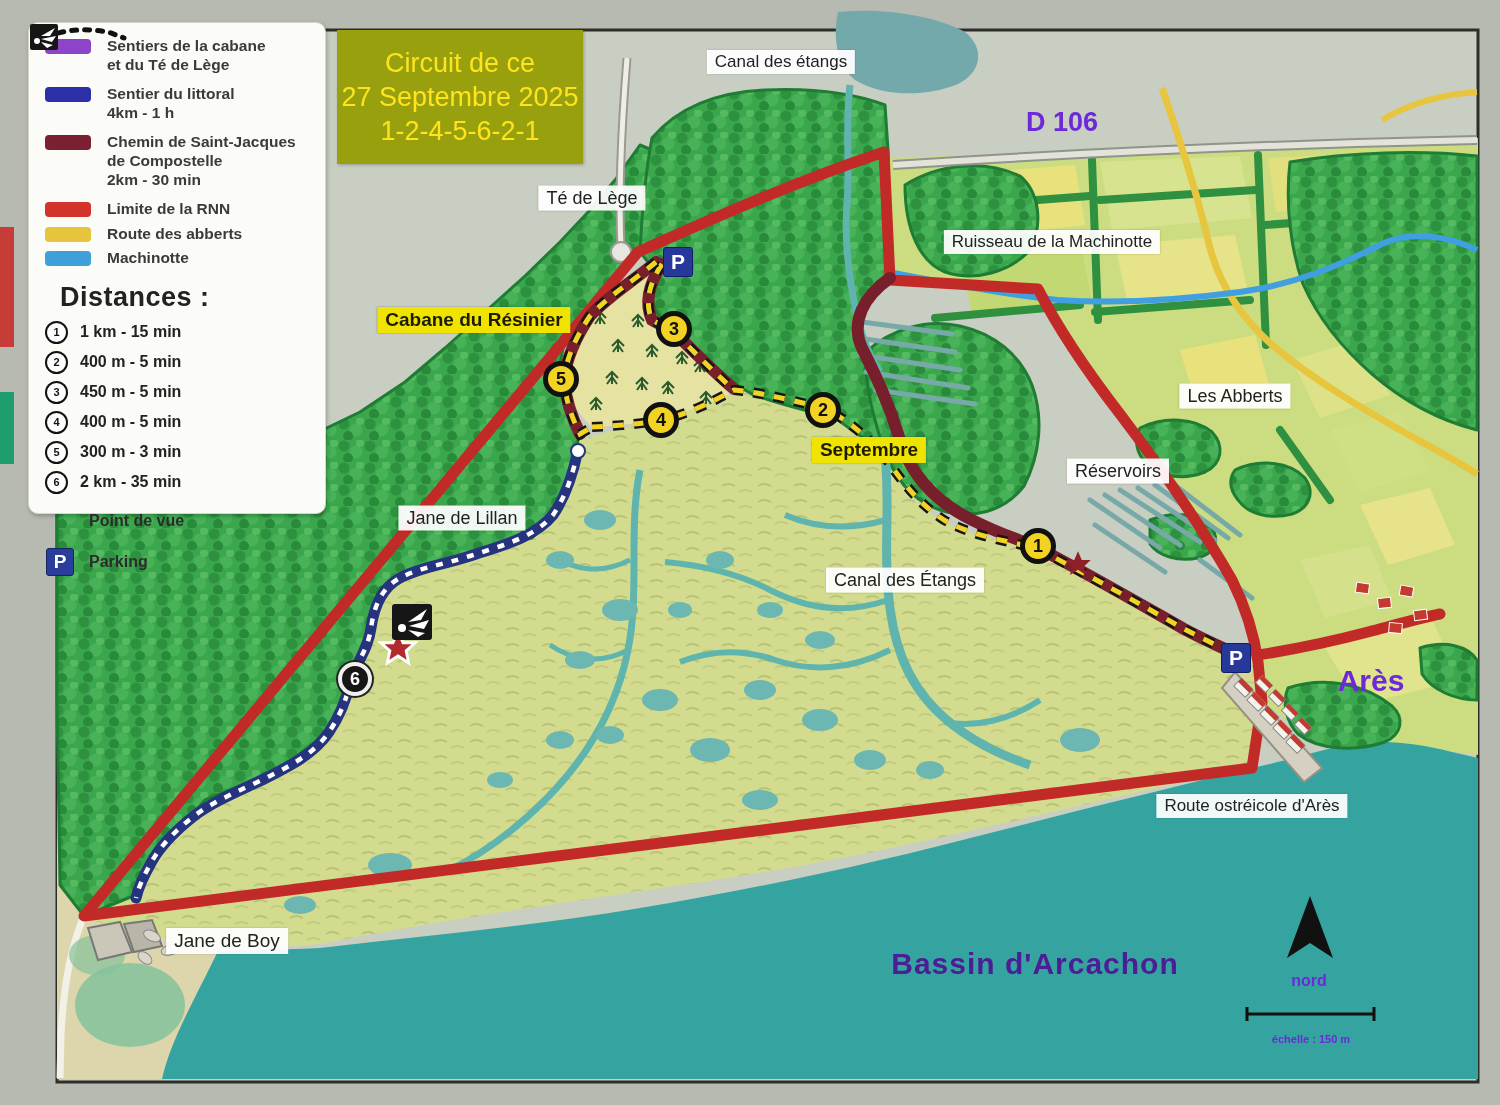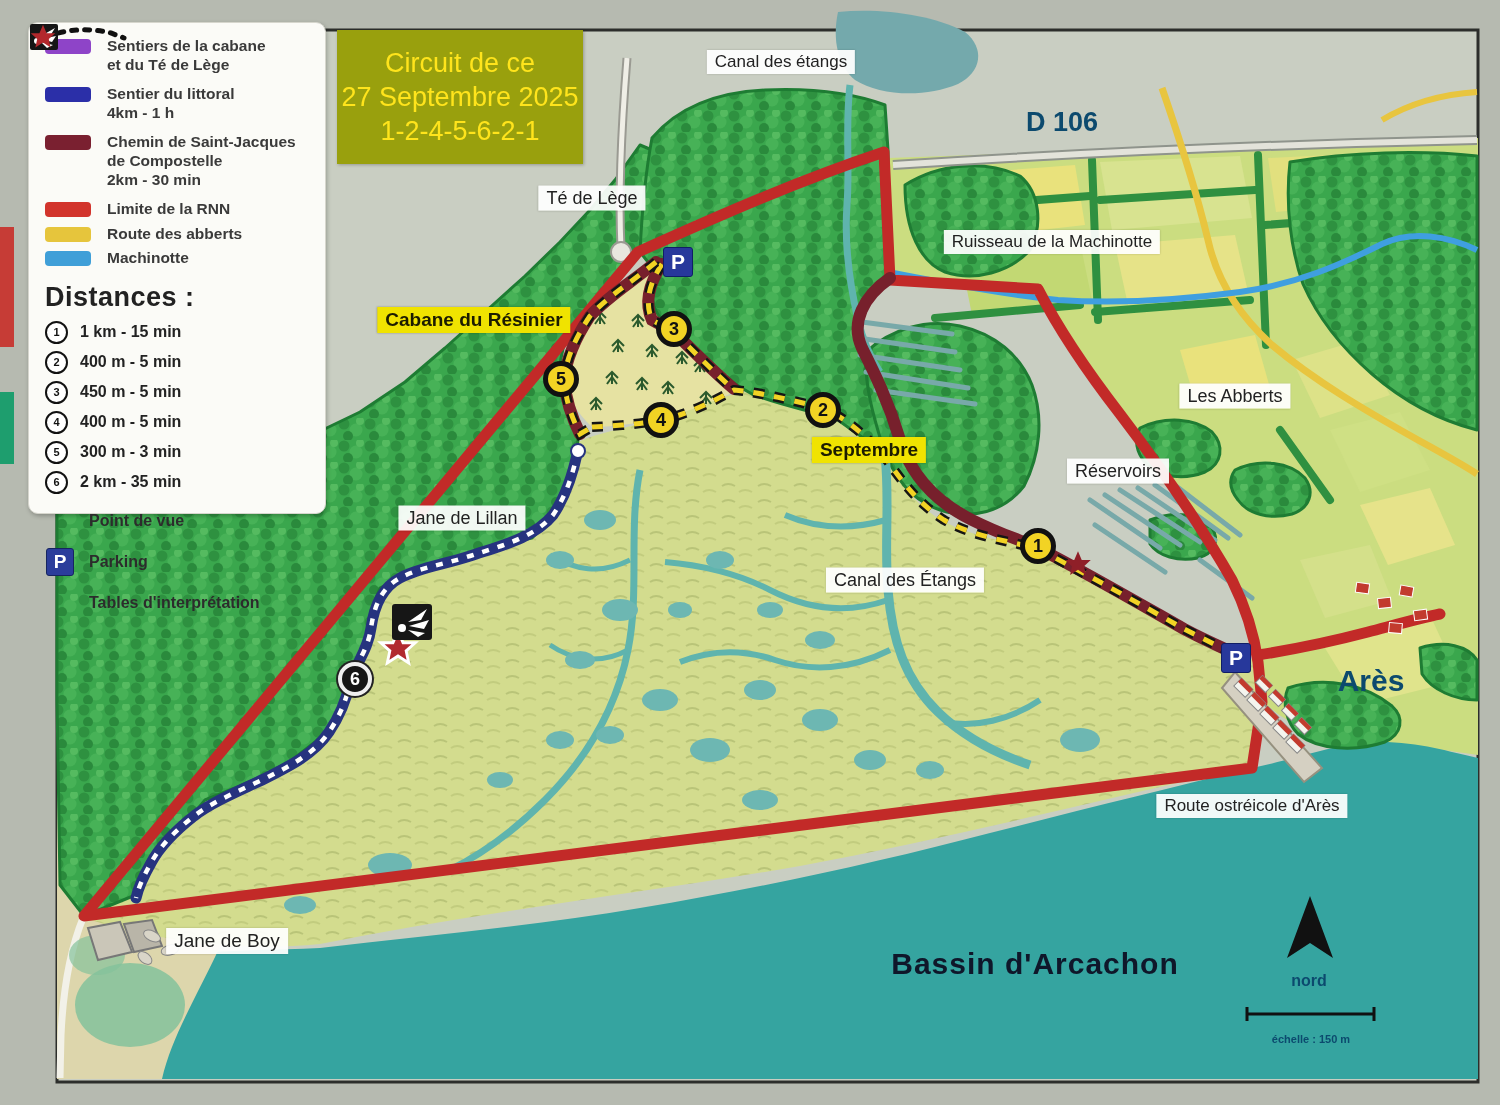--- a/index.html
+++ b/index.html
@@ -11,21 +11,21 @@
   svg{position:absolute;left:0;top:0;}
   
   #legend{
     position:absolute;left:28px;top:22px;width:298px;height:492px;
     background:#fbfbf7;border:1px solid #d6d6cd;border-radius:10px;
     box-shadow:1px 2px 4px rgba(0,0,0,.25);padding:14px 0 10px 16px;box-sizing:border-box;
   }
   .trail-row{display:flex;align-items:flex-start;margin-bottom:11px;}
   .swatch{width:46px;height:15px;border-radius:4px;flex:0 0 46px;margin-top:2px;margin-right:16px;}
   .trail-label{font-size:15.5px;font-weight:bold;color:#3a3a3a;line-height:1.2;white-space:pre-line;}
-  .dist-head{display:flex;align-items:center;margin:14px 0 8px 0;}
+  .dist-head{display:flex;align-items:center;margin:14px 0 8px 15px;}
   .dist-title{font-size:27px;font-weight:bold;color:#222;letter-spacing:.5px;margin-right:8px;}
   .dist-row{display:flex;align-items:center;margin-bottom:7px;}
   .dist-circle{
     width:19px;height:19px;border:2.5px solid #111;border-radius:50%;
     font-size:11px;font-weight:bold;color:#111;display:flex;align-items:center;justify-content:center;
     margin-right:12px;flex:0 0 19px;background:#fff;
   }
   .dist-label{font-size:16px;font-weight:bold;color:#222;}
   .sym-row{display:flex;align-items:center;margin-top:13px;}
   .sym-icon{width:30px;height:28px;margin-right:14px;flex:0 0 30px;display:flex;align-items:center;justify-content:center;}
@@ -35,21 +35,21 @@
   
   #title-box{
     position:absolute;left:337px;top:30px;width:246px;height:134px;background:#99a00d;
     color:#ffe41c;text-align:center;display:flex;flex-direction:column;justify-content:center;
     line-height:34px;font-size:27px;box-shadow:1px 1px 3px rgba(0,0,0,.25);
   }
   
   .lbl{position:absolute;transform:translate(-50%,-50%);white-space:nowrap;}
   .lbl-white{background:rgba(255,255,255,.93);color:#222;font-weight:normal;font-size:17px;padding:2px 8px;box-shadow:0 0 2px rgba(0,0,0,.2);}
   .lbl-yellow{background:#f0e300;color:#1c1c00;font-weight:bold;font-size:19px;padding:2px 8px;box-shadow:0 0 2px rgba(0,0,0,.3);}
-  .lbl-plain{color:#0c4a6e;font-weight:bold;background:transparent;}
+  .lbl-plain{color:#6d28d9;font-weight:bold;background:transparent;}
   
   .num-marker{
     position:absolute;transform:translate(-50%,-50%);width:26px;height:26px;border:5px solid #111;
     border-radius:50%;background:#f2d324;color:#111;font-weight:bold;font-size:18px;
     display:flex;align-items:center;justify-content:center;
   }
   .num-marker.dark{background:#161616;color:#fff;border:4px solid #efefef;box-shadow:0 0 0 2px #222;}
   .p-marker{
     position:absolute;transform:translate(-50%,-50%);width:28px;height:28px;background:#27389b;
     border-radius:3px;color:#fff;font-weight:bold;font-size:21px;display:flex;align-items:center;justify-content:center;
@@ -390,28 +390,20 @@
           </svg>
     </span>
     <span class="sym-label">Point de vue</span>
   </div>
   <div class="sym-row">
     <span class="sym-icon">
           <span class="p-box">P</span>
         </span>
     <span class="sym-label">Parking</span>
   </div>
-  <div class="sym-row">
-    <span class="sym-icon">
-      <svg width="28" height="28" viewBox="-16 -16 32 32">
-            <path d="M0,-14 L4.1,-4.3 L14,-4.3 L6.6,2.3 L8.7,12 L0,6.4 L-8.7,12 L-6.6,2.3 L-14,-4.3 L-4.1,-4.3 Z" fill="#b3282c"></path>
-          </svg>
-    </span>
-    <span class="sym-label">Tables d'interprétation</span>
-  </div>
 </div>
 
 <div id="title-box">
   <div>Circuit de ce</div>
   <div>27 Septembre 2025</div>
   <div>1-2-4-5-6-2-1</div>
 </div>
 
 <div class="lbl lbl-white" style="left:781px;top:62px">Canal des étangs</div>
 <div class="lbl lbl-plain" style="left:1062px;top:122px;font-size:27px">D 106</div>
@@ -419,21 +411,21 @@
 <div class="lbl lbl-white" style="left:1052px;top:242px">Ruisseau de la Machinotte</div>
 <div class="lbl lbl-yellow" style="left:474px;top:320px">Cabane du Résinier</div>
 <div class="lbl lbl-white" style="left:1235px;top:396px;font-size:18px">Les Abberts</div>
 <div class="lbl lbl-yellow" style="left:869px;top:450px">Septembre</div>
 <div class="lbl lbl-white" style="left:1118px;top:471px;font-size:18px">Réservoirs</div>
 <div class="lbl lbl-white" style="left:462px;top:518px;font-size:18px">Jane de Lillan</div>
 <div class="lbl lbl-white" style="left:905px;top:580px;font-size:18px">Canal des Étangs</div>
 <div class="lbl lbl-plain" style="left:1371px;top:681px;font-size:30px">Arès</div>
 <div class="lbl lbl-white" style="left:1252px;top:806px">Route ostréicole d'Arès</div>
 <div class="lbl lbl-white" style="left:227px;top:941px;font-size:19px">Jane de Boy</div>
-<div class="lbl lbl-plain" style="left:1035px;top:964px;font-size:30px;color:#0f172a;letter-spacing:1px">Bassin d'Arcachon</div>
+<div class="lbl lbl-plain" style="left:1035px;top:964px;font-size:30px;color:#4c1d95;letter-spacing:1px">Bassin d'Arcachon</div>
 <div class="lbl lbl-plain" style="left:1309px;top:981px;font-size:16px">nord</div>
 <div class="lbl lbl-plain" style="left:1311px;top:1039px;font-size:11px">échelle : 150 m</div>
 
 <div class="num-marker" style="left:1038px;top:546px">1</div>
 <div class="num-marker" style="left:823px;top:410px">2</div>
 <div class="num-marker" style="left:674px;top:329px">3</div>
 <div class="num-marker" style="left:661px;top:420px">4</div>
 <div class="num-marker" style="left:561px;top:379px">5</div>
 <div class="num-marker dark" style="left:355px;top:679px">6</div>
 <div class="p-marker" style="left:678px;top:262px">P</div>

